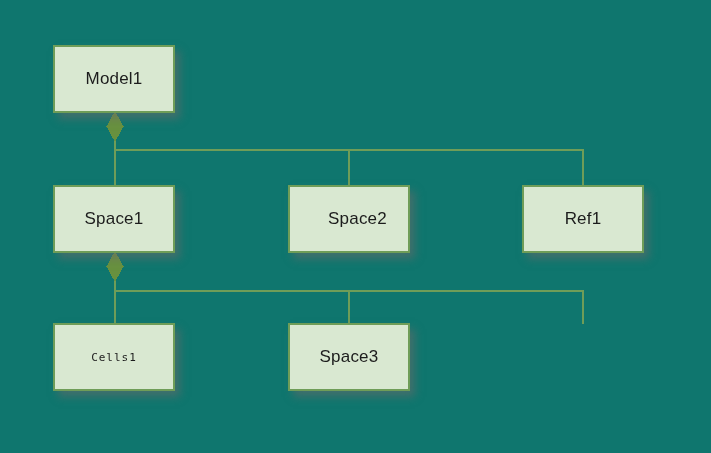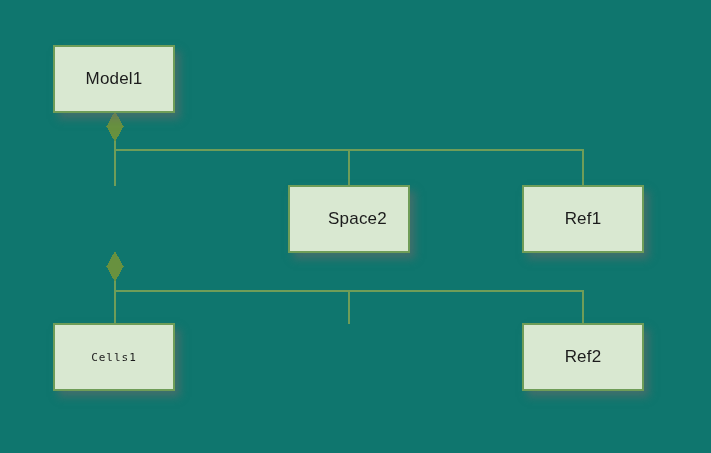--- a/index.html
+++ b/index.html
@@ -75,31 +75,34 @@
     <line x1="114" y1="291" x2="584" y2="291"></line>
     <line x1="349" y1="291" x2="349" y2="324"></line>
     <line x1="583" y1="291" x2="583" y2="324"></line>
     <polygon points="115,252 123,266.5 115,281 107,266.5"></polygon>
   </svg>
 
   <div class="node pos-model1">
     <span class="label">Model1</span>
   </div>
 
+  <div class="node pos-space1">
+    <span class="label">Space1</span>
+  </div>
 
   <div class="node pos-space2">
     <span class="label">Space2</span>
   </div>
 
   <div class="node pos-ref1">
     <span class="label">Ref1</span>
   </div>
 
   <div class="node mono pos-cells1">
     <span class="label">Cells1</span>
   </div>
 
+  <div class="node pos-space3">
+    <span class="label">Space3</span>
+  </div>
 
-  <div class="node pos-ref2">
-    <span class="label">Ref2</span>
-  </div>
 
 </div>
 
 </body></html>

